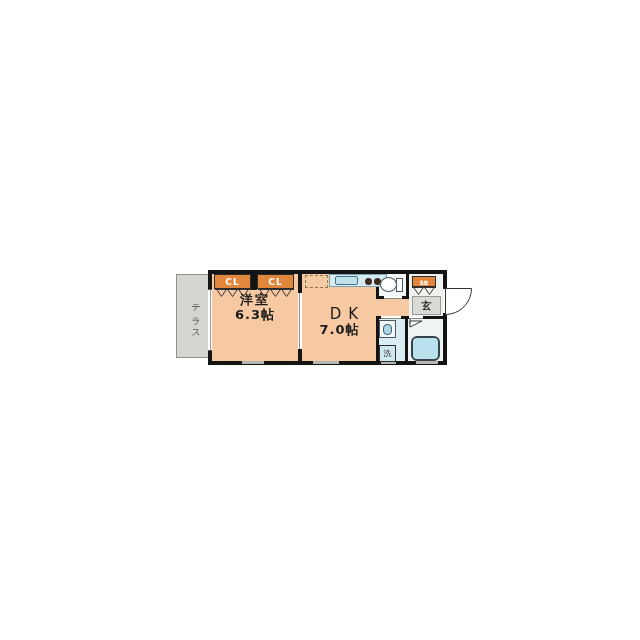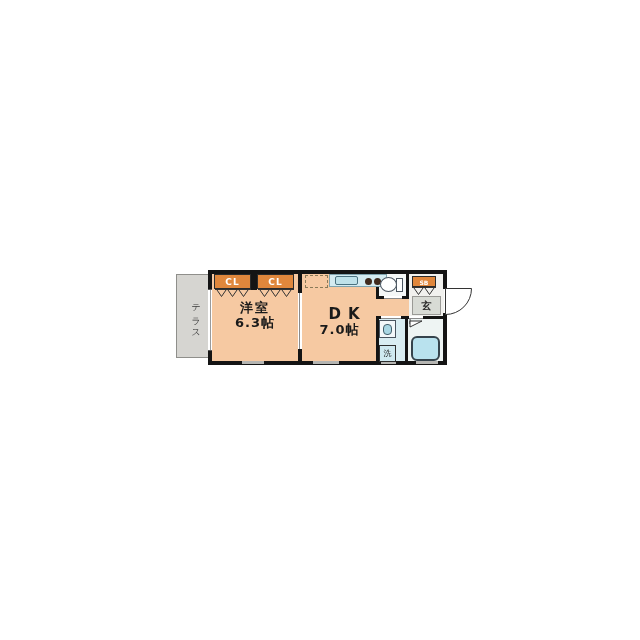--- a/index.html
+++ b/index.html
@@ -3,21 +3,21 @@
 <meta charset="utf-8">
 <style>
   html,body{margin:0;padding:0;background:#ffffff;}
   #canvas{position:relative;width:640px;height:640px;background:#ffffff;overflow:hidden;
           font-family:"DejaVu Sans","Liberation Sans",sans-serif;}
   .abs{position:absolute;}
   .wall{position:absolute;background:#141414;}
   .room-label{position:absolute;text-align:center;color:#1a1a1a;}
   .room-name{font-size:13px;font-weight:600;letter-spacing:2px;line-height:15px;}
   .room-area{font-size:13px;font-weight:600;letter-spacing:1px;line-height:15px;}
-  .dk-name{font-size:15px;font-weight:700;letter-spacing:7px;line-height:16px;padding-left:16px;}
+  .dk-name{font-size:15px;font-weight:400;letter-spacing:7px;line-height:16px;padding-left:16px;}
   .closet{position:absolute;background:#e0873c;border:1px solid #2a2a2a;box-sizing:border-box;
           color:#ffffff;font-size:9px;font-weight:700;text-align:center;letter-spacing:1px;}
   .floor{position:absolute;}
   .window-bottom{position:absolute;height:3px;background:#b5b5b2;top:361px;}
   .fixture{position:absolute;box-sizing:border-box;}
   svg{display:block;}
 </style>
 </head>
 <body>
 
@@ -116,21 +116,21 @@
   </div>
 
   <div class="abs" style="left:409px;top:319px;">
     <svg width="16" height="12" viewBox="0 0 16 12">
       <path d="M1,0 V5" stroke="#333" stroke-width="1" fill="none"></path>
       <path d="M1,2 L13,2 L1,8 Z" fill="#ffffff" stroke="#333" stroke-width="1"></path>
     </svg>
   </div>
   <div class="fixture" style="left:411px;top:336px;width:29px;height:25px;background:#b9e2ee;border:2px solid #35434c;border-radius:6px;"></div>
 
-  <div class="room-label" style="left:212px;top:300px;width:86px;">
+  <div class="room-label" style="left:212px;top:292px;width:86px;">
     <div class="room-name">洋室</div>
     <div class="room-area">6.3帖</div>
   </div>
   <div class="room-label" style="left:302px;top:306px;width:75px;">
     <div class="dk-name">DK</div>
     <div class="room-area">7.0帖</div>
   </div>
 
 </div>
 

